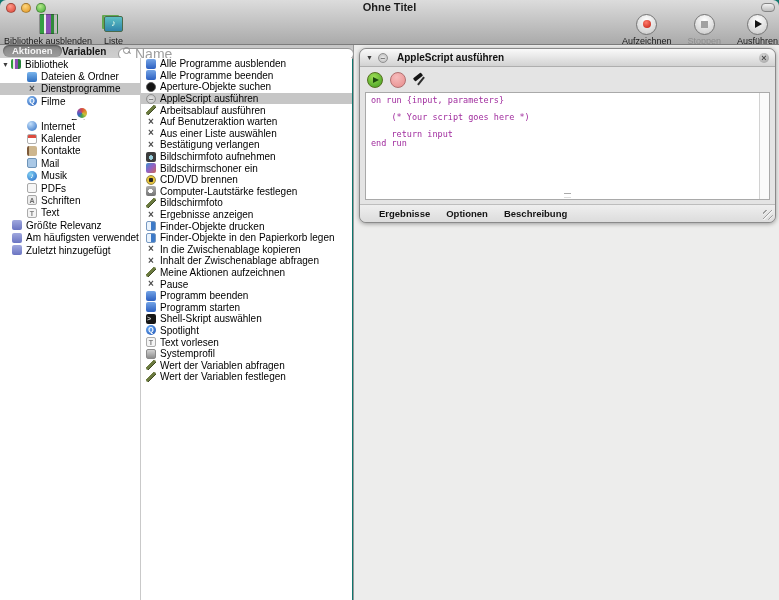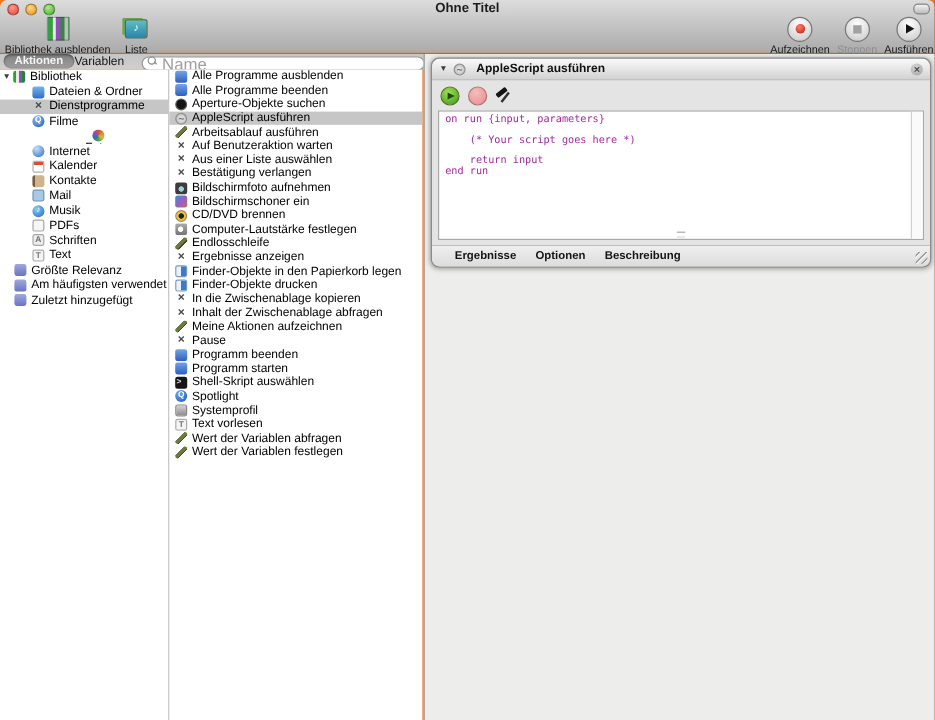--- a/index.html
+++ b/index.html
@@ -1,32 +1,32 @@
 <!DOCTYPE html>
 <html><head>
 <meta charset="utf-8">
 <style>
   html,body{margin:0;padding:0;background:#555;}
-  .window{position:relative;width:779px;height:600px;background:#f97316;overflow:hidden;
+  .window{position:relative;width:779px;height:600px;background:#0f766e;overflow:hidden;
           font-family:"Liberation Sans",sans-serif;-webkit-font-smoothing:antialiased;}
   
   .chrome{position:absolute;left:0;top:0;width:779px;height:44px;
           background:linear-gradient(#dcdcdc,#aaaaaa);border-bottom:1px solid #7c7c7c;
           border-radius:6px 6px 0 0;}
   .traffic{position:absolute;left:6px;top:3px;display:flex;gap:5px;}
   .tl{width:8px;height:8px;border-radius:50%;border:1px solid rgba(0,0,0,.3);}
   .tl.red{background:radial-gradient(circle at 40% 30%,#ff9a8a,#dc4436);}
   .tl.yel{background:radial-gradient(circle at 40% 30%,#ffd77e,#df9422);}
   .tl.grn{background:radial-gradient(circle at 40% 30%,#b5e88a,#3fae34);}
   .win-title{position:absolute;left:0;top:1px;width:100%;text-align:center;
              font-size:11px;font-weight:bold;color:#1c1c1c;}
   .tb-pill{position:absolute;right:4px;top:3px;width:12px;height:7px;border-radius:4px;
            border:1px solid #858585;background:linear-gradient(#f2f2f2,#bdbdbd);}
   .tb-left{position:absolute;left:4px;top:13px;display:flex;gap:12px;}
-  .tb-right{position:absolute;right:1px;top:13px;display:flex;gap:6px;}
+  .tb-right{position:absolute;right:1px;top:13px;display:flex;gap:16px;}
   .tbtn{display:flex;flex-direction:column;align-items:center;font-size:9px;color:#1a1a1a;}
   .tbtn .icbox{height:22px;display:flex;align-items:center;justify-content:center;}
   .tbtn .lbl{margin-top:1px;white-space:nowrap;}
   .tbtn.disabled .lbl{color:#8d8d8d;}
   .tb-lib{width:17px;height:18px;border-radius:1px;border:1px solid rgba(0,0,0,.25);
           background:linear-gradient(90deg,#35a043 0 22%,#ededed 22% 38%,#8a50b4 38% 62%,#2f8a3a 62% 80%,#bdbdbd 80%);}
   .tb-media{position:relative;width:17px;height:14px;border:1px solid #4a6a4a;border-radius:2px;
             background:linear-gradient(180deg,#5cc0c4,#2f84aa);color:#eaffea;font-size:9px;
             line-height:13px;text-align:center;box-shadow:-3px -2px 0 -1px #63a84f;}
   .cbtn{width:19px;height:19px;border-radius:50%;border:1px solid #767676;
@@ -35,21 +35,21 @@
   .rec-dot{width:8px;height:8px;border-radius:50%;background:radial-gradient(circle at 40% 32%,#ff7a6a,#c01b0e);}
   .stop-sq{width:7px;height:7px;background:#a2a2a2;}
   .run-tri{width:0;height:0;border-left:7px solid #141414;border-top:4px solid transparent;border-bottom:4px solid transparent;margin-left:2px;}
   
   .filterbar{position:absolute;left:0;top:45px;width:353px;height:13px;
              background:linear-gradient(#c6c6c6,#cfcfcf);border-bottom:1px solid #8b8b8b;}
   .seg-on{position:absolute;left:3px;top:0px;height:12px;line-height:12px;padding:0 9px;
           border-radius:7px;background:linear-gradient(#828282,#9d9d9d);
           box-shadow:inset 0 1px 2px rgba(0,0,0,.45);color:#f4f4f4;font-size:9.5px;font-weight:bold;}
   .seg-off{position:absolute;left:62px;top:0px;height:16px;line-height:13px;
-           color:#141414;font-size:10px;font-weight:normal;}
+           color:#141414;font-size:10px;font-weight:bold;}
   .searchwrap{position:absolute;left:118px;top:0px;}
   .search{width:210px;height:10px;border:1px solid #979797;border-radius:7px;
           padding:0 8px 0 16px;font-size:14px;font-family:"Liberation Sans",sans-serif;
           background:#fff;color:#333;outline:none;}
   .search::placeholder{color:#9e9e9e;}
   .mag{position:absolute;left:5px;top:2px;width:5px;height:5px;border:1px solid #8a8a8a;border-radius:50%;}
   .mag::after{content:"";position:absolute;left:4px;top:4px;width:3px;height:1px;background:#8a8a8a;transform:rotate(45deg);}
   
   .sidebar{position:absolute;left:0;top:58px;width:140px;bottom:0;background:#fff;
            border-right:1px solid #c9c9c9;overflow:hidden;}
@@ -300,35 +300,35 @@
       <div class="row">
         <span class="ic ic-burn"></span>
         <span>CD/DVD brennen</span>
       </div>
       <div class="row">
         <span class="ic ic-volume"></span>
         <span>Computer-Lautstärke festlegen</span>
       </div>
       <div class="row">
         <span class="ic ic-pen"></span>
-        <span>Endlosschleife</span>
+        <span>Bildschirmfoto</span>
       </div>
       <div class="row">
         <span class="ic ic-xtool">×</span>
         <span>Ergebnisse anzeigen</span>
+      </div>
+      <div class="row">
+        <span class="ic ic-finder"></span>
+        <span>Finder-Objekte drucken</span>
       </div>
       <div class="row">
         <span class="ic ic-finder"></span>
         <span>Finder-Objekte in den Papierkorb legen</span>
       </div>
       <div class="row">
-        <span class="ic ic-finder"></span>
-        <span>Finder-Objekte drucken</span>
-      </div>
-      <div class="row">
         <span class="ic ic-xtool">×</span>
         <span>In die Zwischenablage kopieren</span>
       </div>
       <div class="row">
         <span class="ic ic-xtool">×</span>
         <span>Inhalt der Zwischenablage abfragen</span>
       </div>
       <div class="row">
         <span class="ic ic-pen"></span>
         <span>Meine Aktionen aufzeichnen</span>
@@ -347,26 +347,26 @@
       </div>
       <div class="row">
         <span class="ic ic-terminal">&gt;</span>
         <span>Shell-Skript auswählen</span>
       </div>
       <div class="row">
         <span class="ic ic-spotlight">Q</span>
         <span>Spotlight</span>
       </div>
       <div class="row">
+        <span class="ic ic-text">T</span>
+        <span>Text vorlesen</span>
+      </div>
+      <div class="row">
         <span class="ic ic-sysprofile"></span>
         <span>Systemprofil</span>
-      </div>
-      <div class="row">
-        <span class="ic ic-text">T</span>
-        <span>Text vorlesen</span>
       </div>
       <div class="row">
         <span class="ic ic-pen"></span>
         <span>Wert der Variablen abfragen</span>
       </div>
       <div class="row">
         <span class="ic ic-pen"></span>
         <span>Wert der Variablen festlegen</span>
       </div>
     </div>

